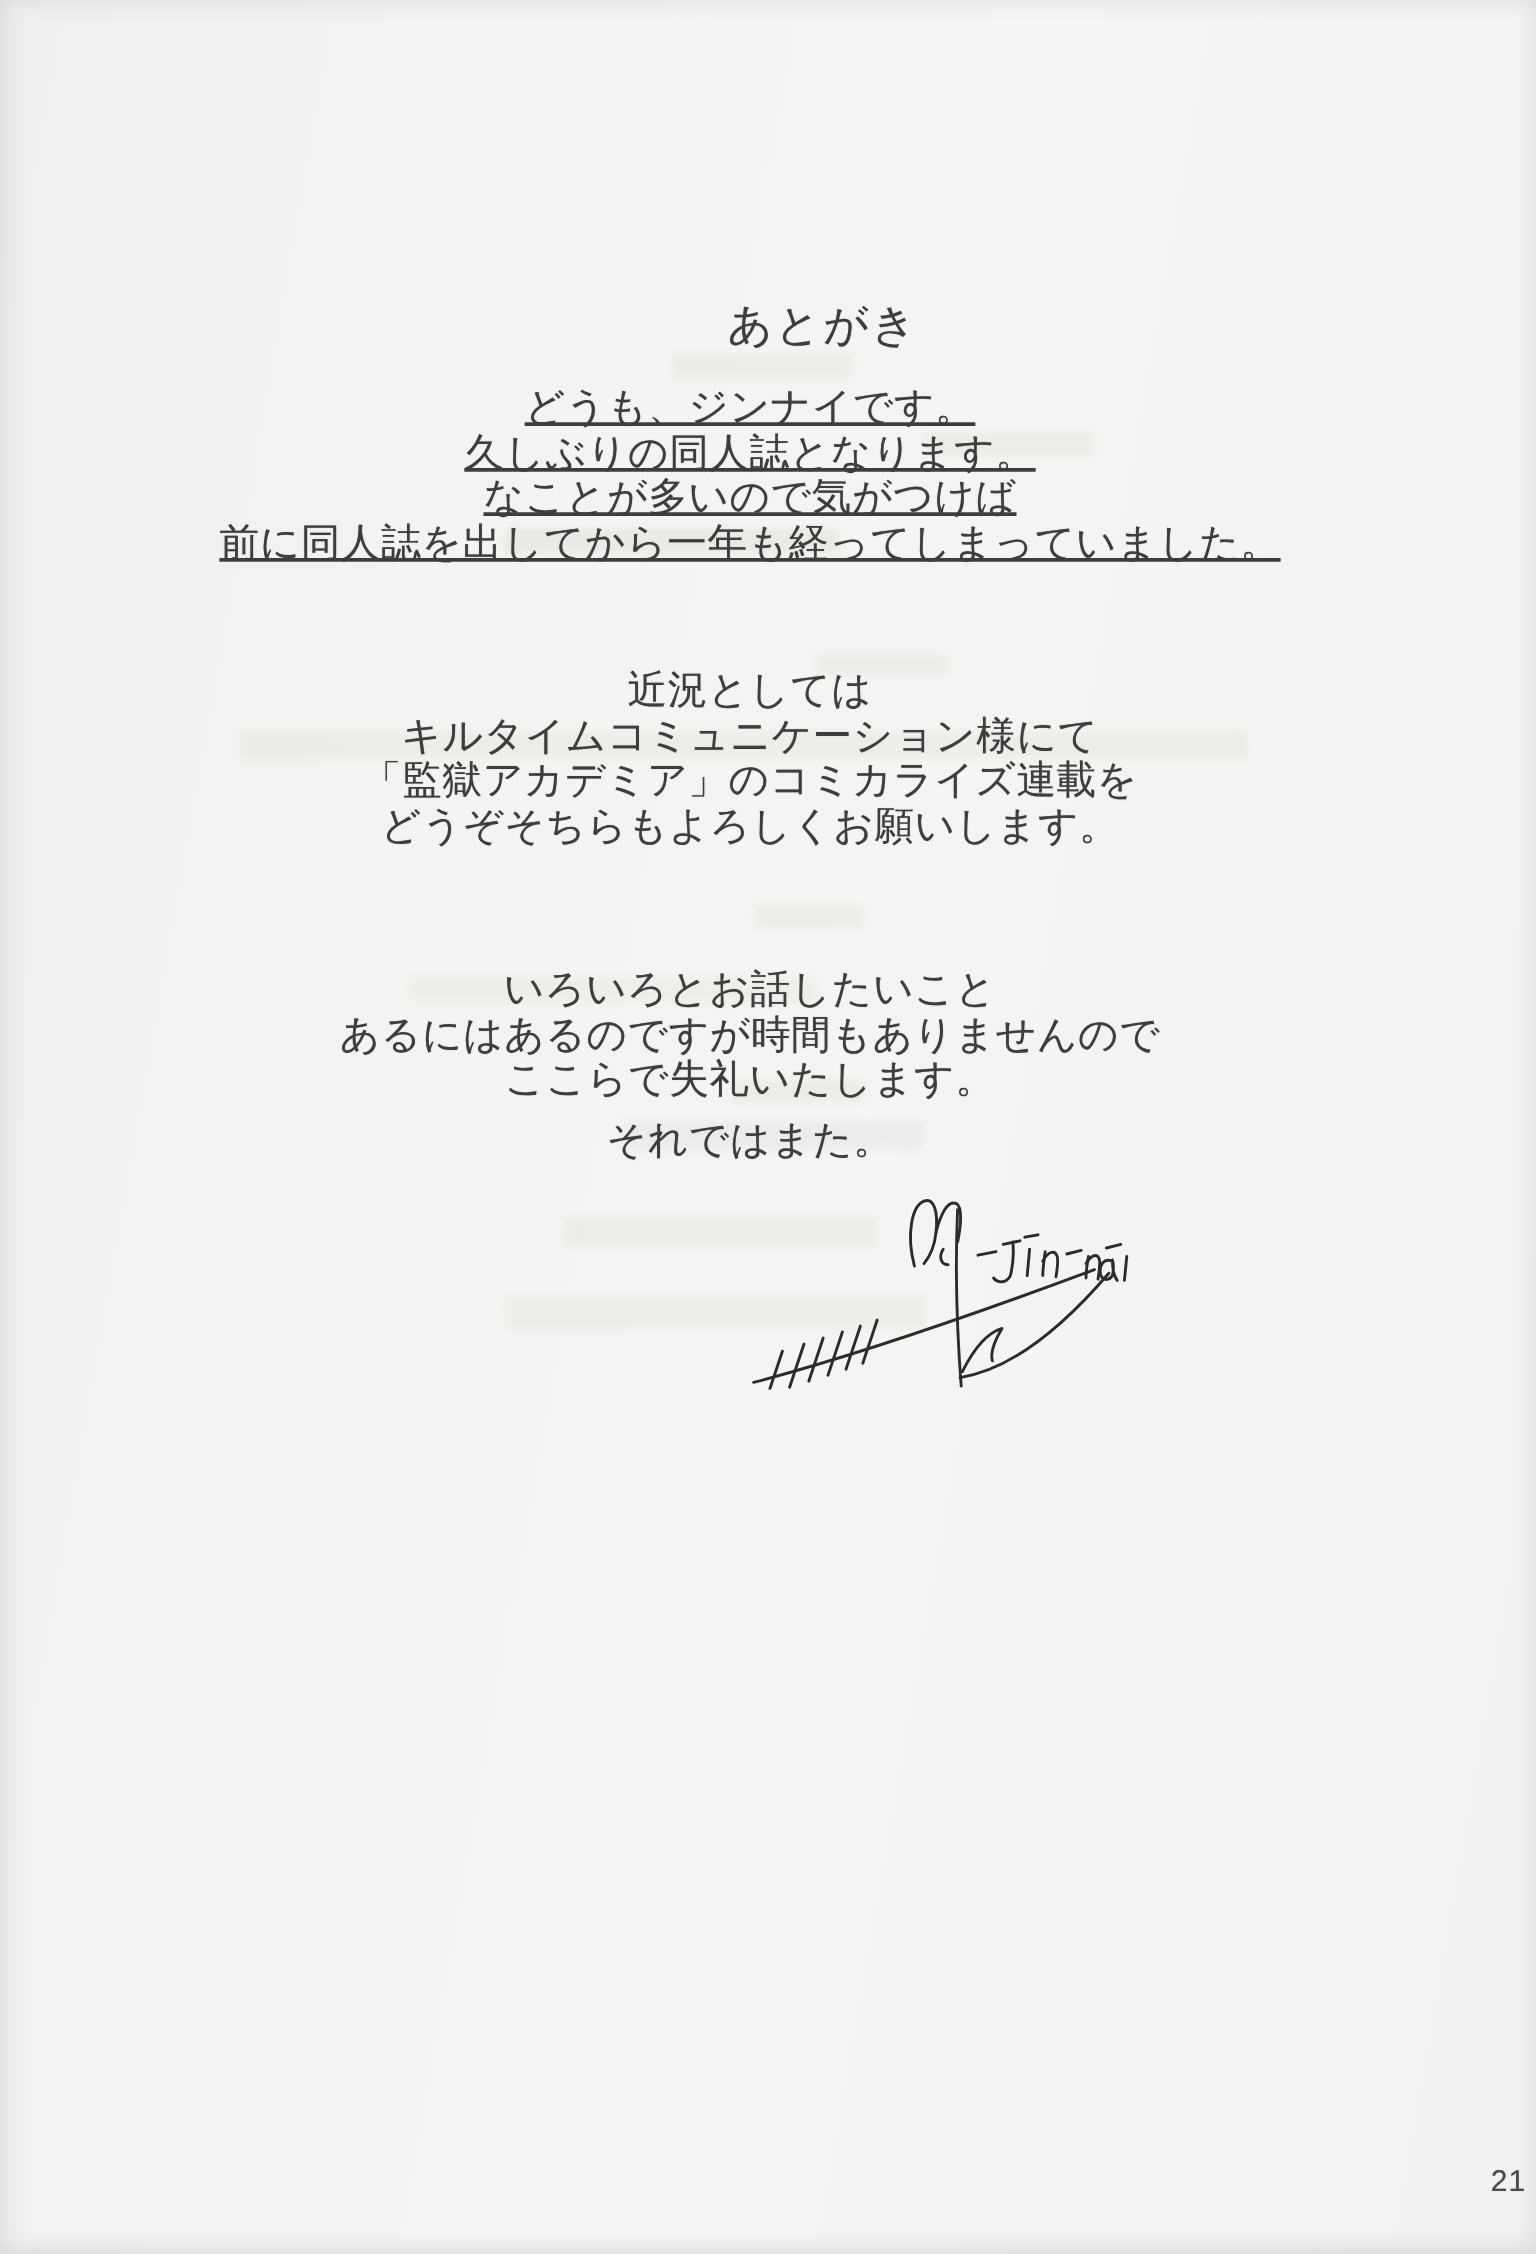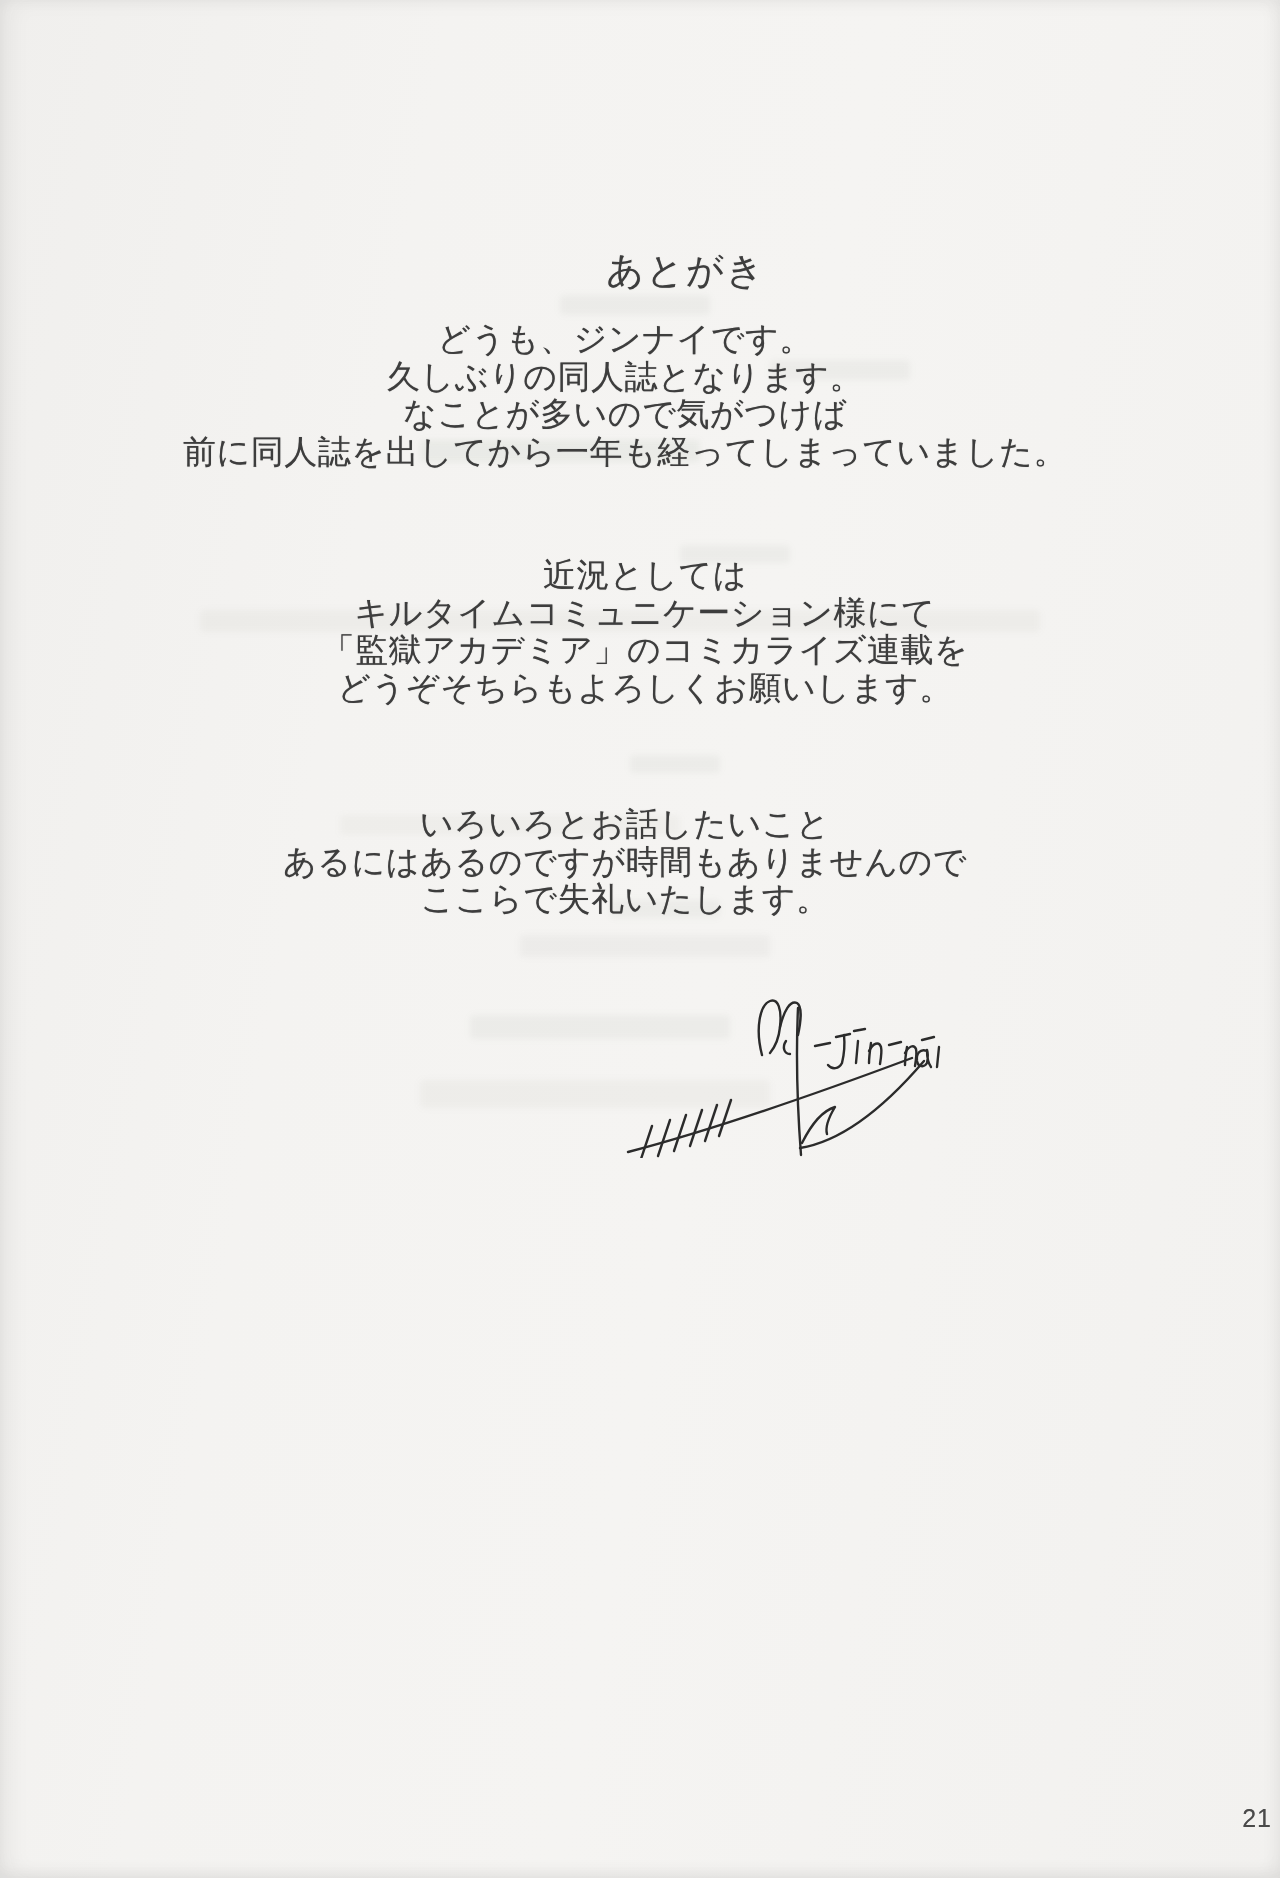--- a/index.html
+++ b/index.html
@@ -22,22 +22,22 @@
     letter-spacing:2px;
     text-shadow:0 0 0.7px rgba(60,60,60,0.55);
   }
   .para,.closing{
     position:absolute;left:0;width:1250px;
     text-align:center;
     font-size:33px;line-height:37.6px;font-weight:500;
     letter-spacing:0.5px;
     text-shadow:0 0 0.7px rgba(60,60,60,0.55);
   }
-  .p1{top:320px;}
-  .p2{top:556px;padding-left:20px;}
+  .p1{top:320px;text-decoration:underline;}
+  .p2{top:556px;}
   .p3{top:781px;margin-top:24px;}
   .closing{top:931px;}
   .signature{position:absolute;left:612px;top:983px;width:340px;height:175px;}
   .signature svg{display:block;width:100%;height:100%;}
   .signature path,.signature line{
     fill:none;stroke:#2b2b2b;stroke-width:2.4;
     stroke-linecap:round;stroke-linejoin:round;
   }
   .page-number{
     position:absolute;left:1212px;top:1804px;width:60px;
@@ -95,20 +95,21 @@
     <div>「監獄アカデミア」のコミカライズ連載を</div>
     <div>どうぞそちらもよろしくお願いします。</div>
   </div>
 
   <div class="para p3">
     <div>いろいろとお話したいこと</div>
     <div>あるにはあるのですが時間もありませんので</div>
     <div>ここらで失礼いたします。</div>
   </div>
 
+  <div class="closing">それではまた。</div>
 
   <div class="signature">
     <svg viewBox="0 0 340 175" xmlns="http://www.w3.org/2000/svg">
 
       <path d="M16,169 C85,151 185,118 300,75"></path>
 
       <path d="M40,143 L28,179"></path>
       <path d="M58,137 L46,173"></path>
       <path d="M74,132 L62,168"></path>
       <path d="M90,127 L78,163"></path>

